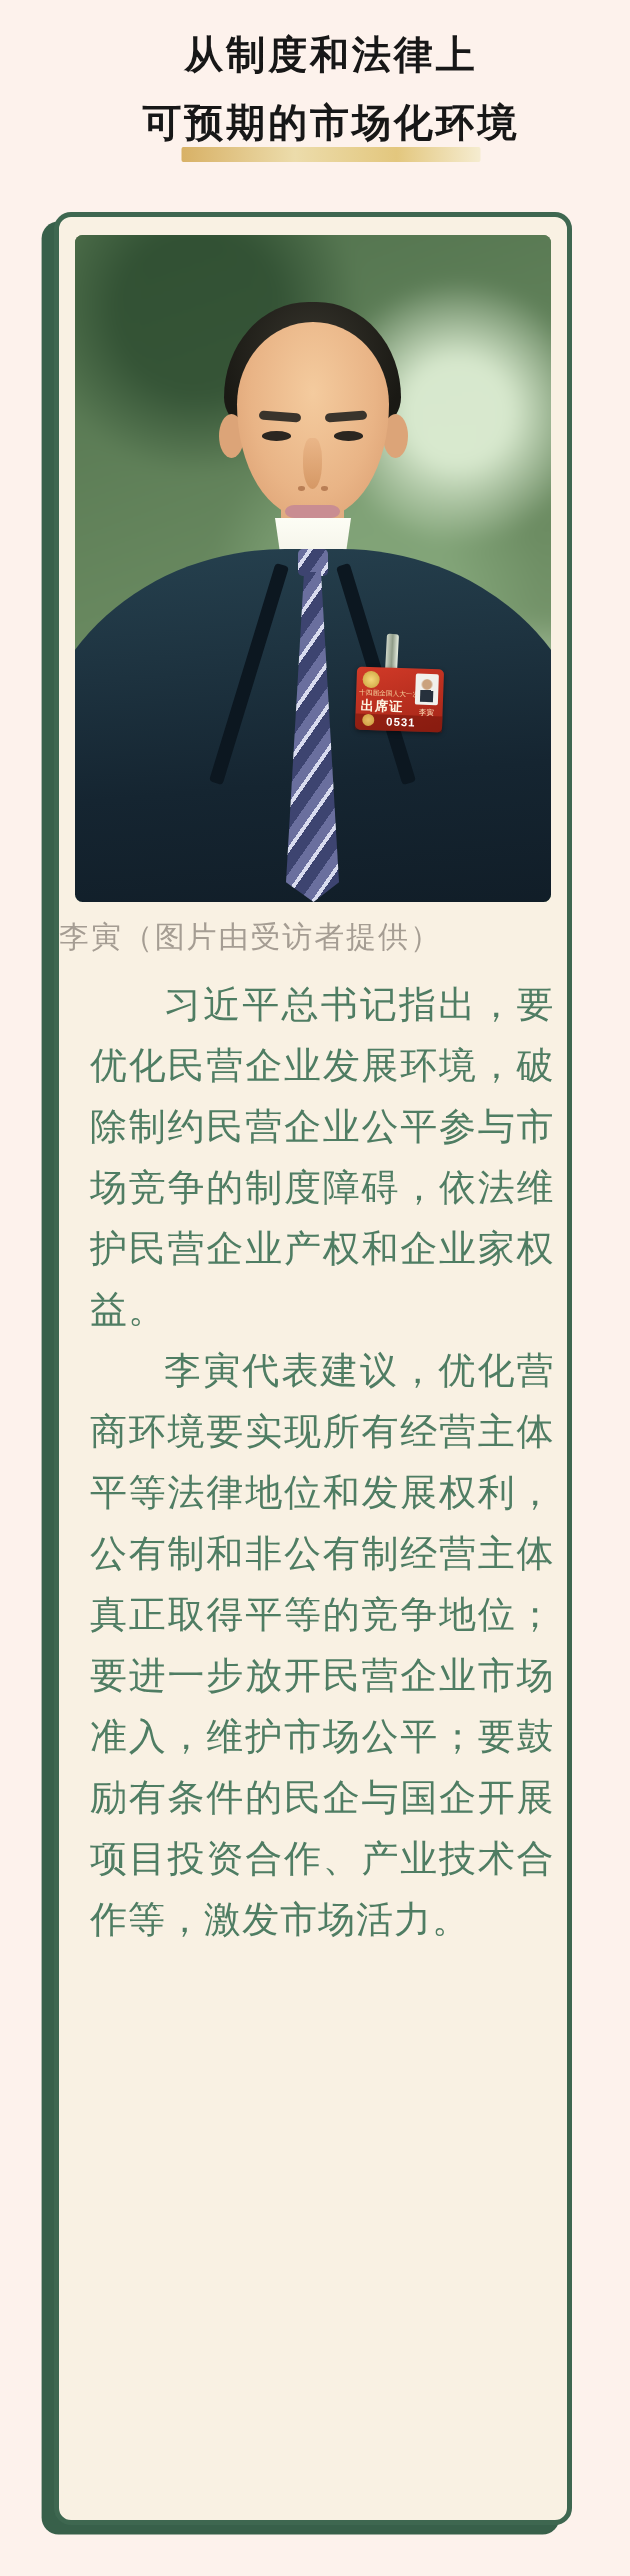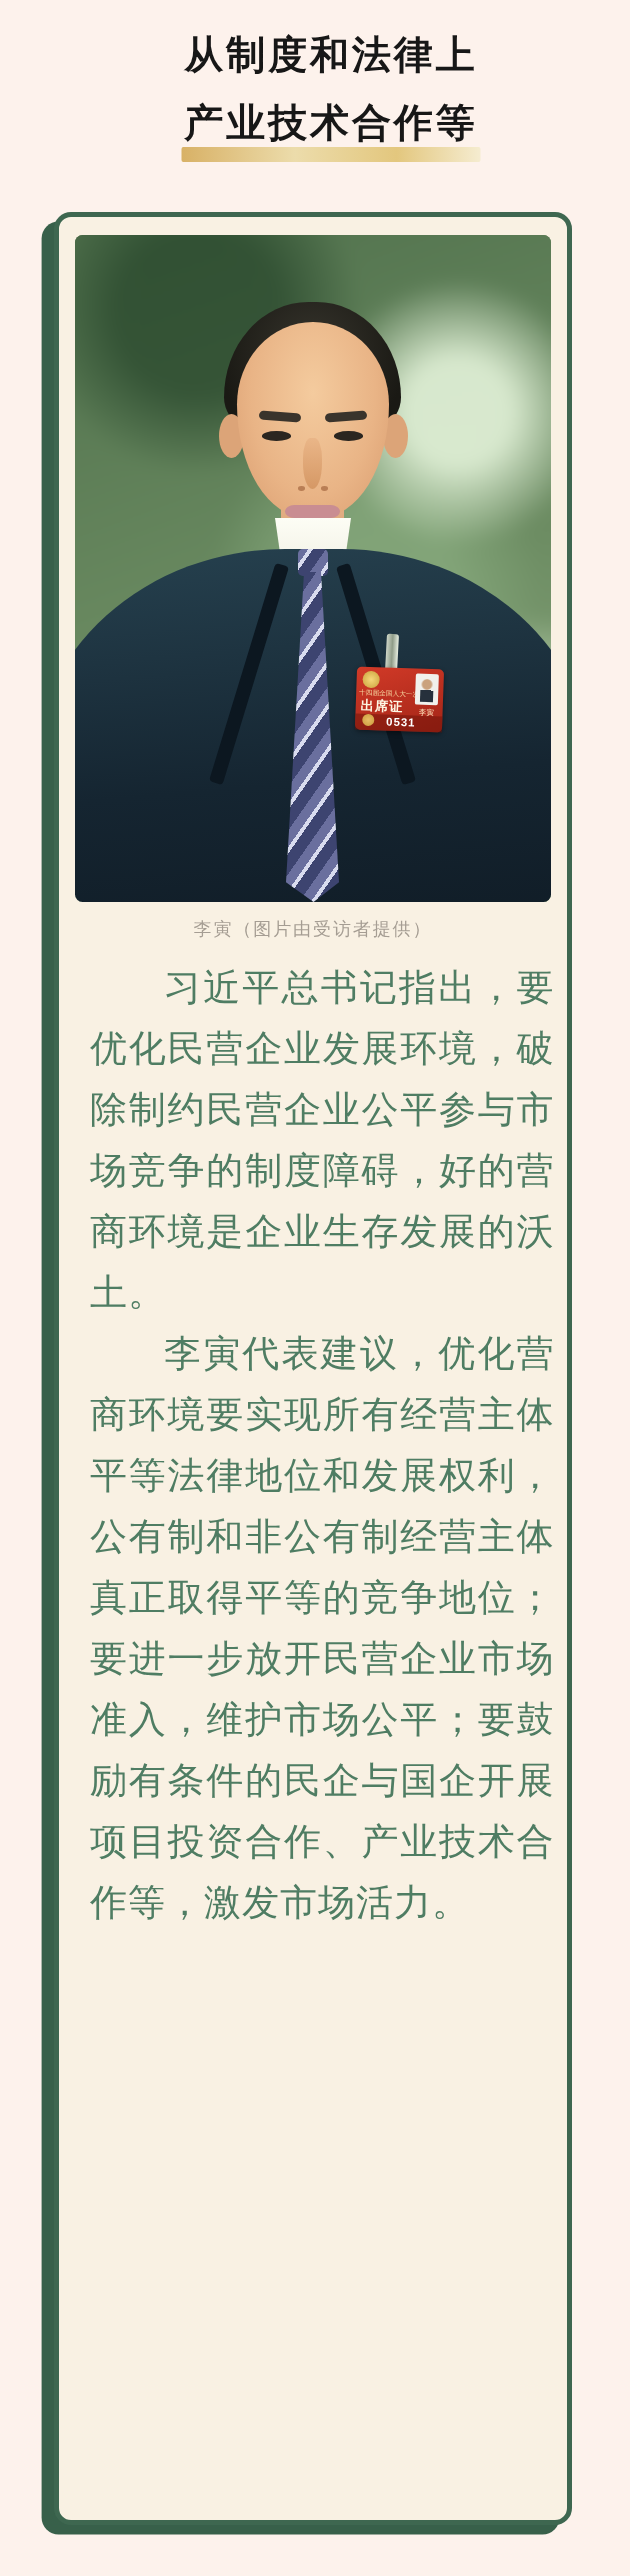--- a/index.html
+++ b/index.html
@@ -87,34 +87,34 @@
   .b-num{left:31px;bottom:2.9px;font-size:11.4px;font-weight:700;color:#fff;letter-spacing:1px;}
   .b-photo{right:4.8px;top:4.8px;width:23px;height:31px;background:#f1f1ec;
     border-radius:1.9px;overflow:hidden;}
   .b-photo::after{content:"";position:absolute;left:4.8px;top:4.8px;width:13.3px;height:23px;
     background:radial-gradient(circle at 50% 24%,#caa27c 0 4.8px,transparent 5.7px),
                linear-gradient(transparent 11.4px,#26303c 11.4px);}
   .b-name{right:8.6px;top:39px;font-size:7.6px;color:#ffe9c0;}
   .b-seal{left:6.7px;bottom:3.8px;width:12.4px;height:12.4px;border-radius:50%;
     background:radial-gradient(#f2cf6f,#d0a63e);opacity:.9;}
   
-  .caption{margin-top:15px;text-align:center;font-size:18px;color:#a59d93;letter-spacing:1.9px;}
+  .caption{margin-top:15px;text-align:left;font-size:30px;color:#a59d93;letter-spacing:1.9px;}
   
   .article{margin:16px 12.4px 0 31px;font-size:37px;color:#4f7d63;line-height:61px;
     text-align:justify;letter-spacing:1px;}
   .article p{margin:0;text-indent:2em;}
 </style>
 </head>
 <body>
 
 <header class="title-wrap">
   <div class="title-line">从制度和法律上</div>
   <div class="title-line">
     <span class="title-line2-inner">
-      <span>产业技术合作等</span>
+      <span>可预期的市场化环境</span>
       <span class="gold-bar"></span>
     </span>
   </div>
 </header>
 
 <section class="card">
 
   <div class="photo">
     <div class="p-bg"></div>
     <div class="hair"></div>
@@ -145,18 +145,18 @@
       <span class="b-name">李寅</span>
       <span class="b-strip"></span>
       <span class="b-seal"></span>
       <span class="b-num">0531</span>
     </div>
   </div>
 
   <div class="caption">李寅（图片由受访者提供）</div>
 
   <div class="article">
-    <p>习近平总书记指出，要优化民营企业发展环境，破除制约民营企业公平参与市场竞争的制度障碍，好的营商环境是企业生存发展的沃土。</p>
+    <p>习近平总书记指出，要优化民营企业发展环境，破除制约民营企业公平参与市场竞争的制度障碍，依法维护民营企业产权和企业家权益。</p>
     <p>李寅代表建议，优化营商环境要实现所有经营主体平等法律地位和发展权利，公有制和非公有制经营主体真正取得平等的竞争地位；要进一步放开民营企业市场准入，维护市场公平；要鼓励有条件的民企与国企开展项目投资合作、产业技术合作等，激发市场活力。</p>
   </div>
 
 </section>
 
 
 </body></html>

